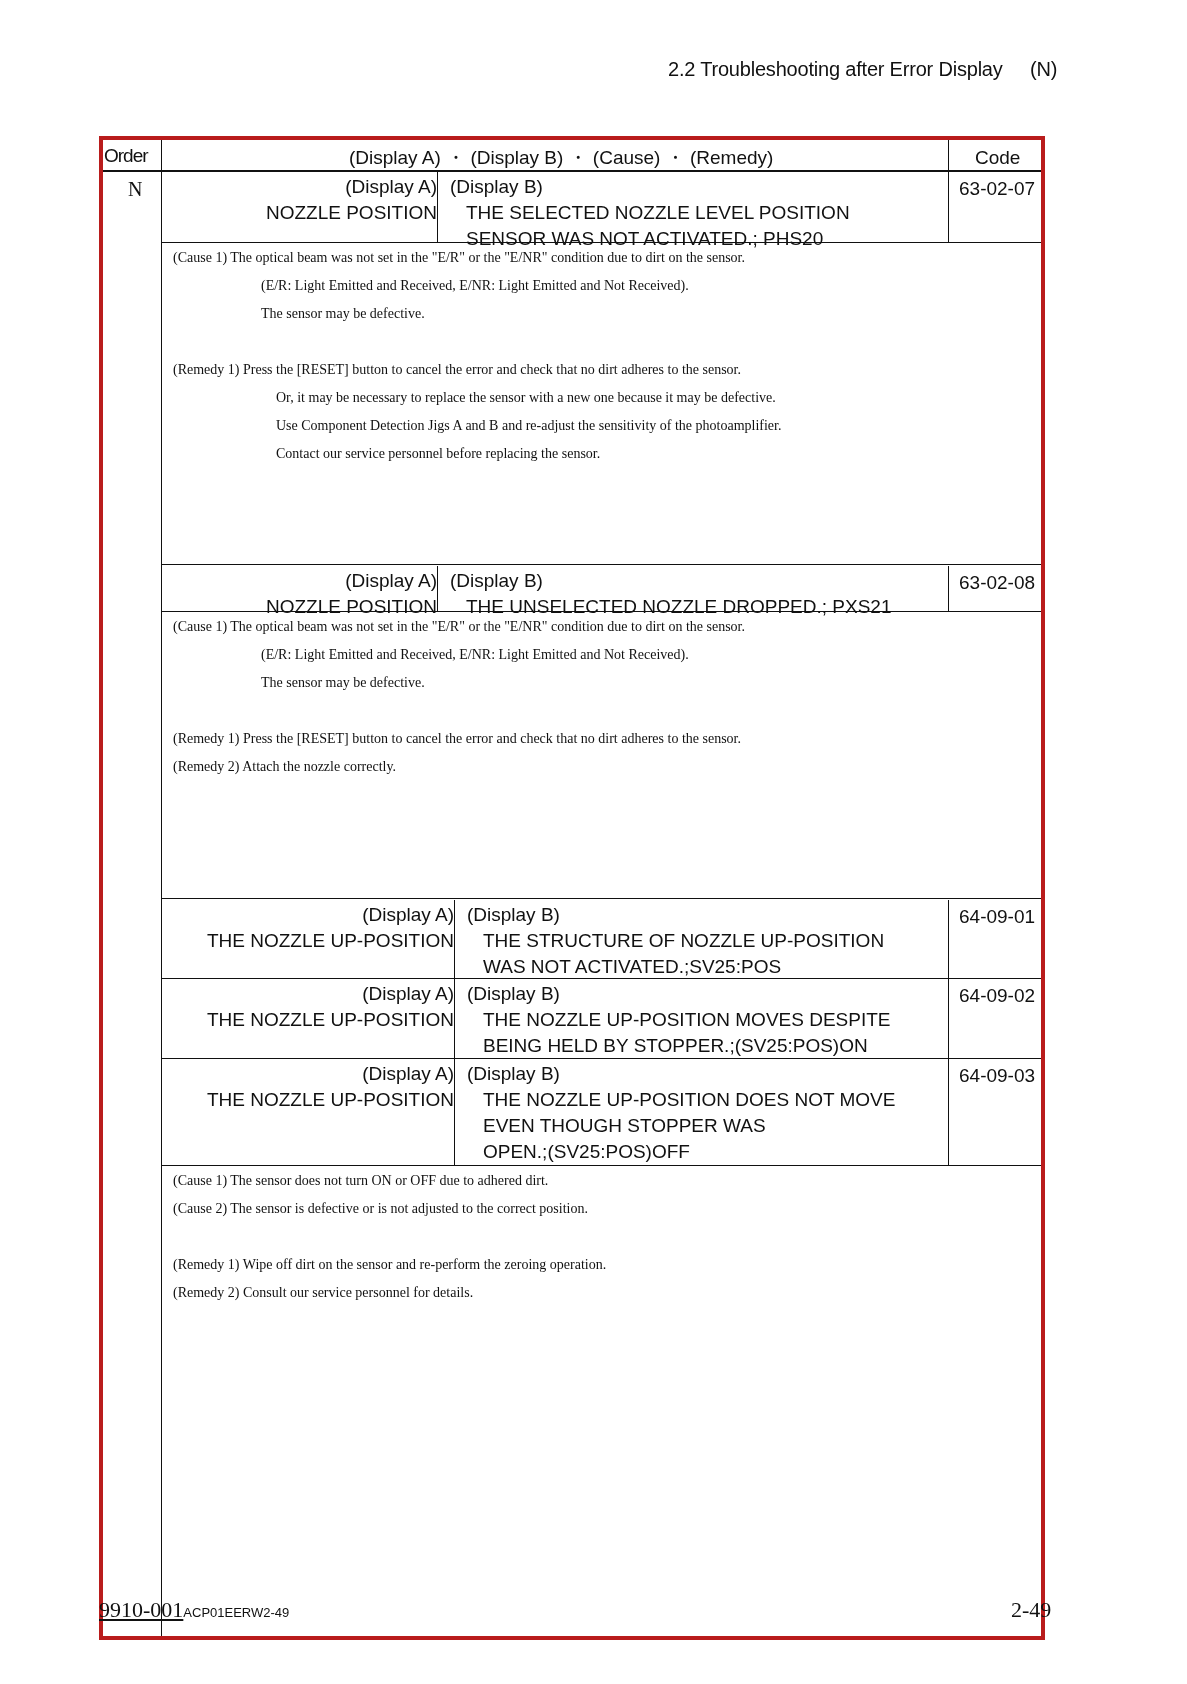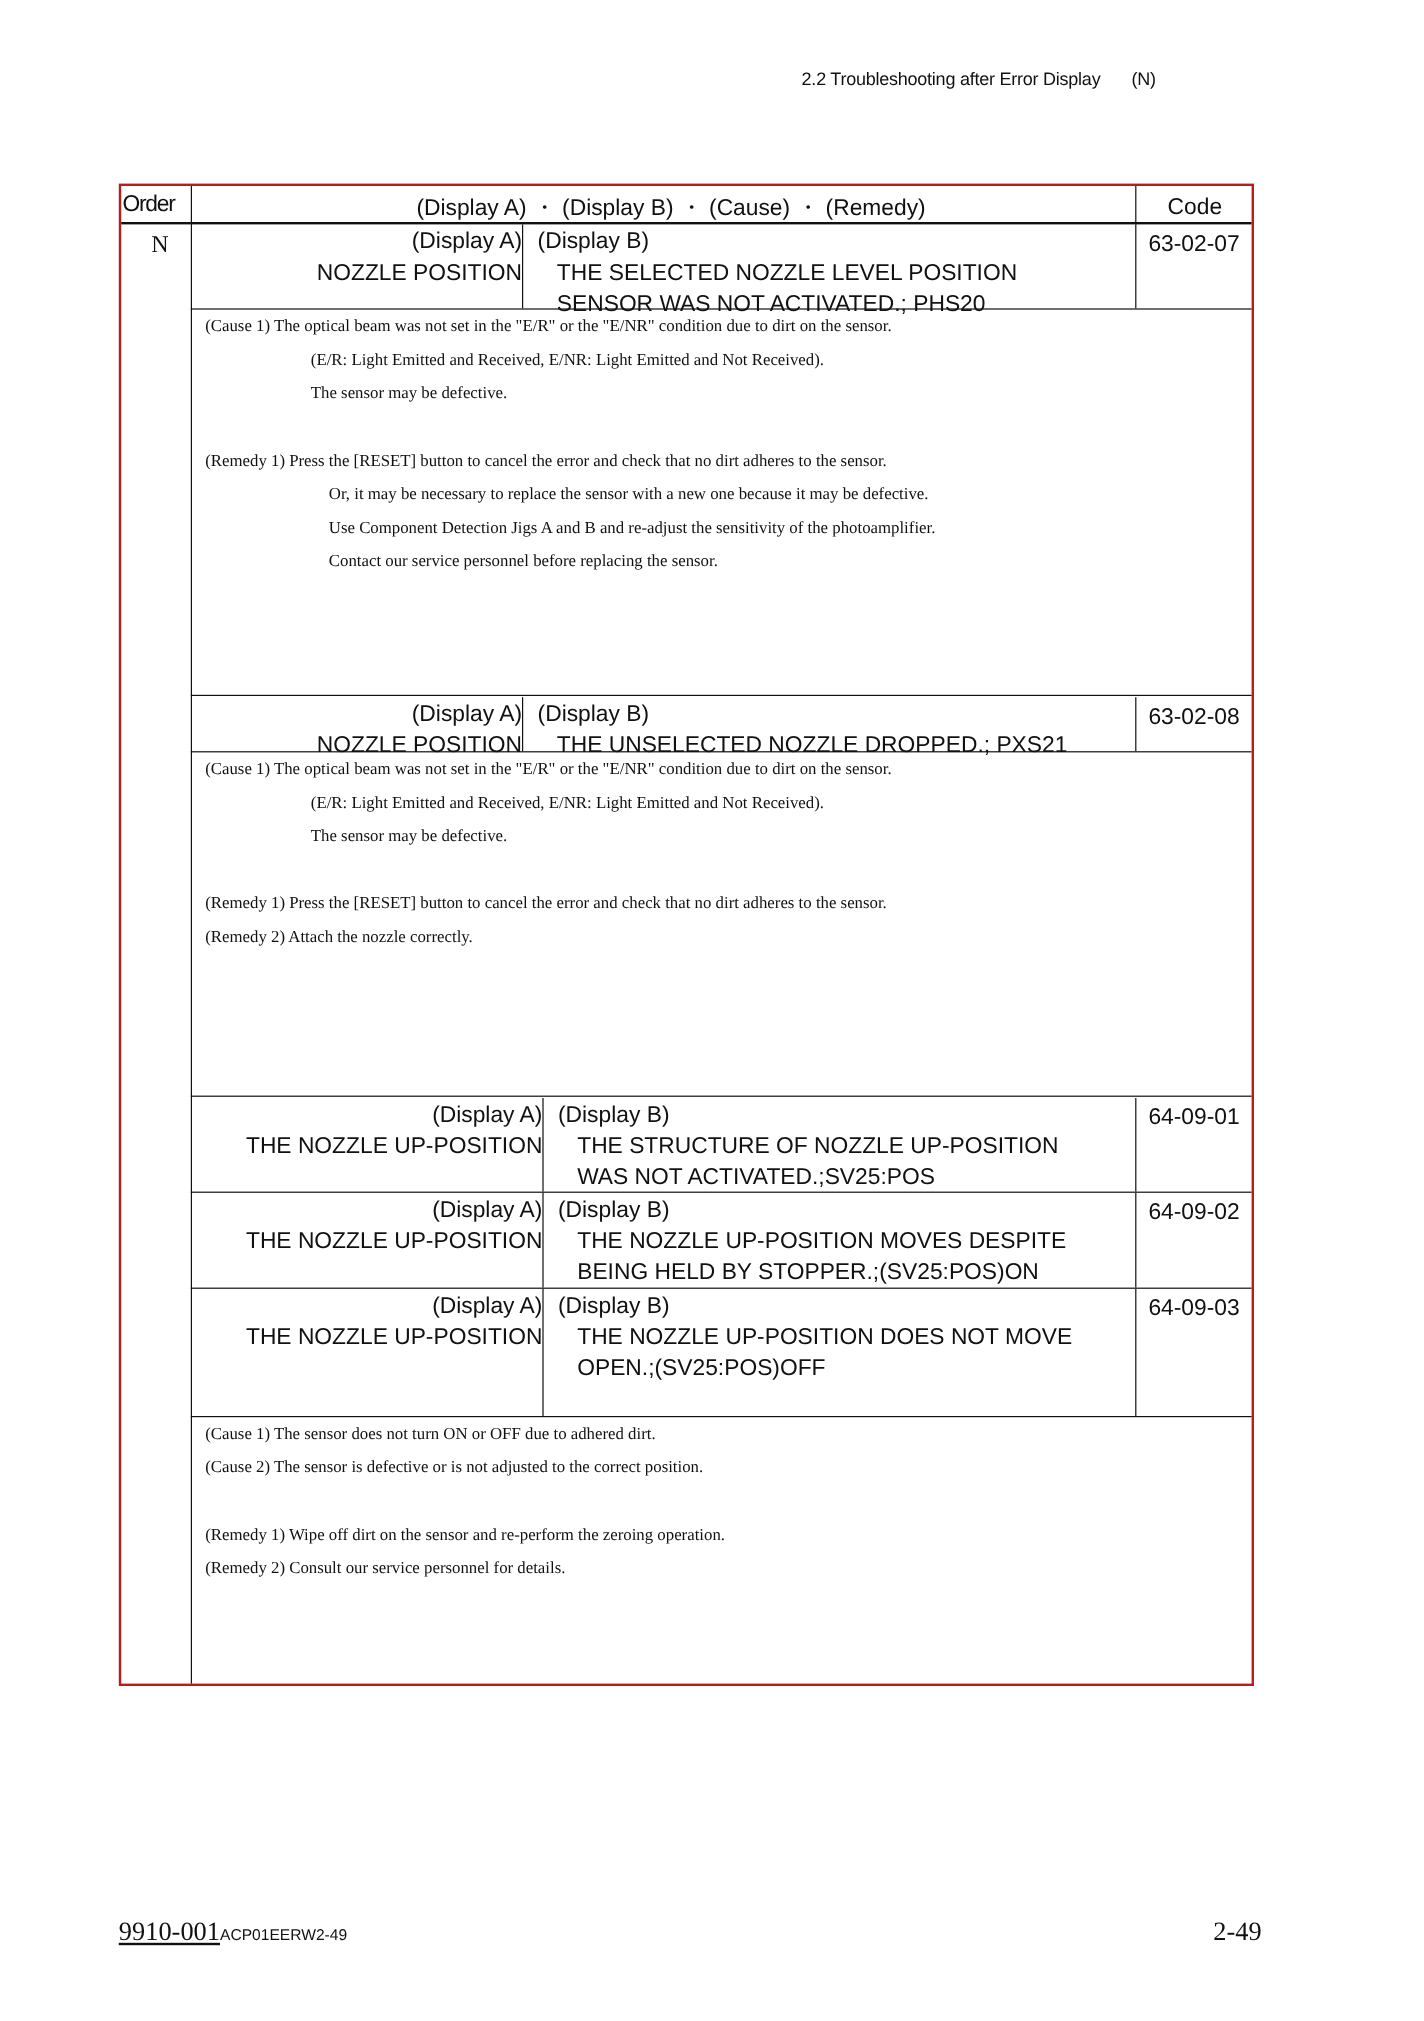--- a/index.html
+++ b/index.html
@@ -2,29 +2,29 @@
 <html><head>
 <meta charset="utf-8">
 <style>
   html, body { margin: 0; padding: 0; background: #ffffff; }
   body { width: 1187px; height: 1684px; position: relative; overflow: hidden; color: #111; }
   .sans { font-family: "Liberation Sans", sans-serif; }
   .serif { font-family: "Liberation Serif", serif; }
 
   .page-header {
     position: absolute; top: 58px; left: 668px;
-    font-size: 15px; letter-spacing: -0.2px;
+    font-size: 20px; letter-spacing: -0.2px;
   }
   .page-header .section { display: inline-block; }
   .page-header .letter { display: inline-block; margin-left: 22px; }
 
   .main-table {
     position: absolute; left: 99px; top: 136px;
-    width: 946px; height: 1252px;
-    border: 2px solid #b91c1c; box-sizing: border-box; margin-top: 17px;
+    width: 946px; height: 1504px;
+    border: 4px solid #b91c1c; box-sizing: border-box;
   }
   .order-col-line { position: absolute; left: 58px; top: 0; bottom: 0; border-left: 1.5px solid #111; }
   .header-row {
     position: absolute; left: 0; top: 0; right: 0; height: 30px;
     border-bottom: 2px solid #111; font-size: 19px;
   }
   .header-row .h-order { position: absolute; left: 1px; top: 5px; letter-spacing: -1px; }
   .header-row .h-main { position: absolute; left: 246px; top: 5px; }
   .header-row .h-code { position: absolute; left: 872px; top: 7px; }
   .header-row .code-line { position: absolute; left: 845px; top: 0; bottom: -2px; border-left: 1.5px solid #111; }
@@ -161,20 +161,21 @@
   </div>
 
   <div class="entry-row sans" style="top:919px;height:106px;">
     <div class="cell-a" style="width:293px;">
       <span class="lbl">(Display A)</span>
       <span class="indent">THE NOZZLE UP-POSITION</span>
     </div>
     <div class="cell-b" style="left:293px;width:494px;">
       <span class="lbl">(Display B)</span>
       <span class="indent">THE NOZZLE UP-POSITION DOES NOT MOVE</span>
+      <span class="indent">EVEN THOUGH STOPPER WAS</span>
       <span class="indent">OPEN.;(SV25:POS)OFF</span>
     </div>
     <div class="cell-code">
       <span>64-09-03</span>
     </div>
   </div>
 
   <div class="detail-block serif" style="top:1027px;">
     <div class="detail-line"><span class="tag">(Cause 1)</span> <span>The sensor does not turn ON or OFF due to adhered dirt.</span></div>
     <div class="detail-line"><span class="tag">(Cause 2)</span> <span>The sensor is defective or is not adjusted to the correct position.</span></div>

